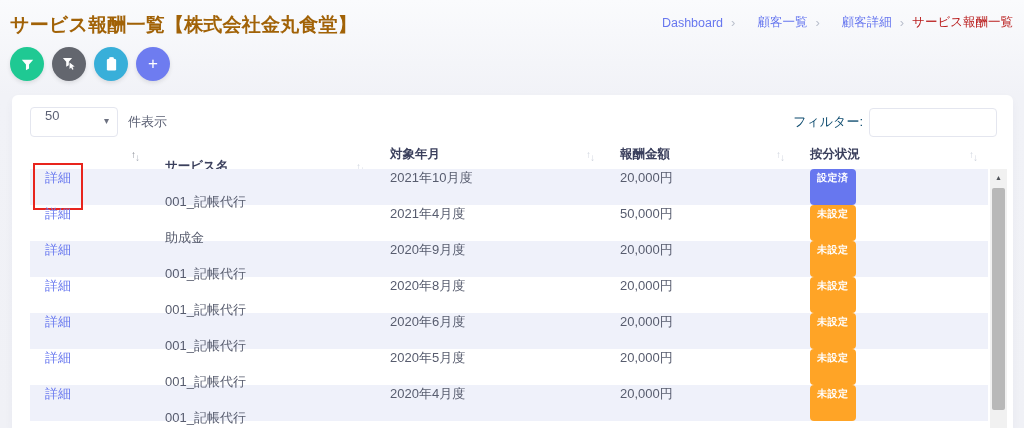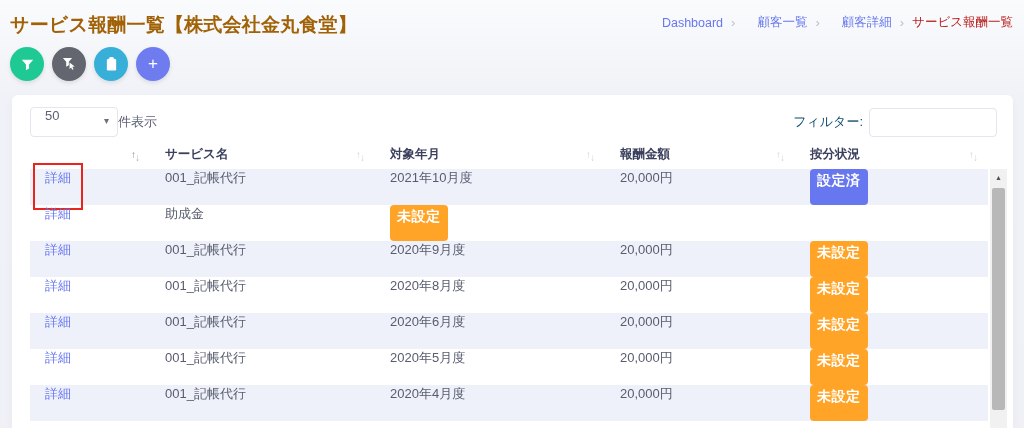--- a/index.html
+++ b/index.html
@@ -43,53 +43,53 @@
   
   .controls { position:absolute; top:12px; left:18px; right:16px; height:30px;
     display:flex; align-items:center; font-size:13px; color:#5d6275; }
   .select-wrap { position:relative; width:88px; height:30px; }
   .page-length-select {
     width:100%; height:100%; appearance:none; -webkit-appearance:none;
     border:1px solid #e4e6ef; border-radius:4px; background:#fff;
     font-family:inherit; font-size:13px; color:#5d6275; padding:0 22px 16px 14px;
   }
   .select-chevron { position:absolute; right:9px; top:8px; font-size:10px; color:#6c7180; pointer-events:none; }
-  .page-length-suffix { }
+  .page-length-suffix { margin-left:10px; }
   .filter-group { margin-left:auto; display:flex; align-items:center; gap:6px; }
   .filter-label { color:#0c4a6e; }
   .filter-input {
     width:128px; height:29px; border:1px solid #e4e6ef; border-radius:4px;
     font-family:inherit; font-size:13px; padding:0 8px; color:#34395e; background:#fff;
   }
 
   
   .thead { position:absolute; top:45px; left:18px; width:958px; height:29px; display:flex; }
   .th {
     display:flex; align-items:center; justify-content:space-between;
     padding:0 10px 0 15px; font-size:12.5px; font-weight:700; color:#3a3f5c;
   }
-  .c1{width:120px;} .c2{width:225px;} .c3{width:230px;} .c4{width:190px;} .c5{flex:1;}
+  .c1{width:120px;} .c2{width:225px;margin-top:24px;} .c3{width:230px;} .c4{width:190px;} .c5{flex:1;}
   .sort { display:inline-flex; cursor:pointer; line-height:1; user-select:none; }
   .sort .su, .sort .sd { font-size:10px; color:#ced3dd; font-weight:400; }
   .sort .sd { margin-left:-1px; position:relative; top:3px; }
   .th.sorted .su { color:#80858f; }
   .th.sorted .sd { color:#aab0ba; }
 
   
   .tbody { position:absolute; top:74px; left:18px; width:958px; }
   .trow { display:flex; height:36px; background:#fff; }
   .trow.striped { background:var(--stripe); }
   .cell { display:flex; padding-left:15px; font-size:13px; color:#575c6e; }
   .detail-link { color:var(--primary); text-decoration:none; cursor:pointer; position:relative; }
   .detail-link.annotated::after {
     content:""; position:absolute; left:-12px; right:-12px; top:-6px; bottom:-5px;
     border:2px solid var(--annotation); pointer-events:none;
   }
   .badge {
-    color:#fff; font-size:14px; font-weight:700; letter-spacing:.5px;
+    color:#fff; font-size:10px; font-weight:700; letter-spacing:.5px;
     padding:3px 7px; border-radius:4px; line-height:1.2;
   }
   .badge.set { background:var(--badge-set); }
   .badge.unset { background:var(--badge-unset); }
 
   
   .scrollbar { position:absolute; top:74px; left:978px; width:17px; height:259px; background:#f1f1f1; }
   .scroll-up-btn {
     height:17px; display:flex; align-items:center; justify-content:center;
     font-size:7px; color:#4f5358; background:#f1f1f1; cursor:pointer;
@@ -210,20 +210,22 @@
     <div class="cell c4">20,000円</div>
     <div class="cell c5">
           <span class="badge set">設定済</span>
         </div>
   </div>
       <div class="trow">
     <div class="cell c1">
           <a href="#" class="detail-link">詳細</a>
         </div>
     <div class="cell c2">助成金</div>
+    <div class="cell c3">2021年4月度</div>
+    <div class="cell c4">50,000円</div>
     <div class="cell c5">
           <span class="badge unset">未設定</span>
         </div>
   </div>
       <div class="trow striped">
     <div class="cell c1">
           <a href="#" class="detail-link">詳細</a>
         </div>
     <div class="cell c2">001_記帳代行</div>
     <div class="cell c3">2020年9月度</div>

